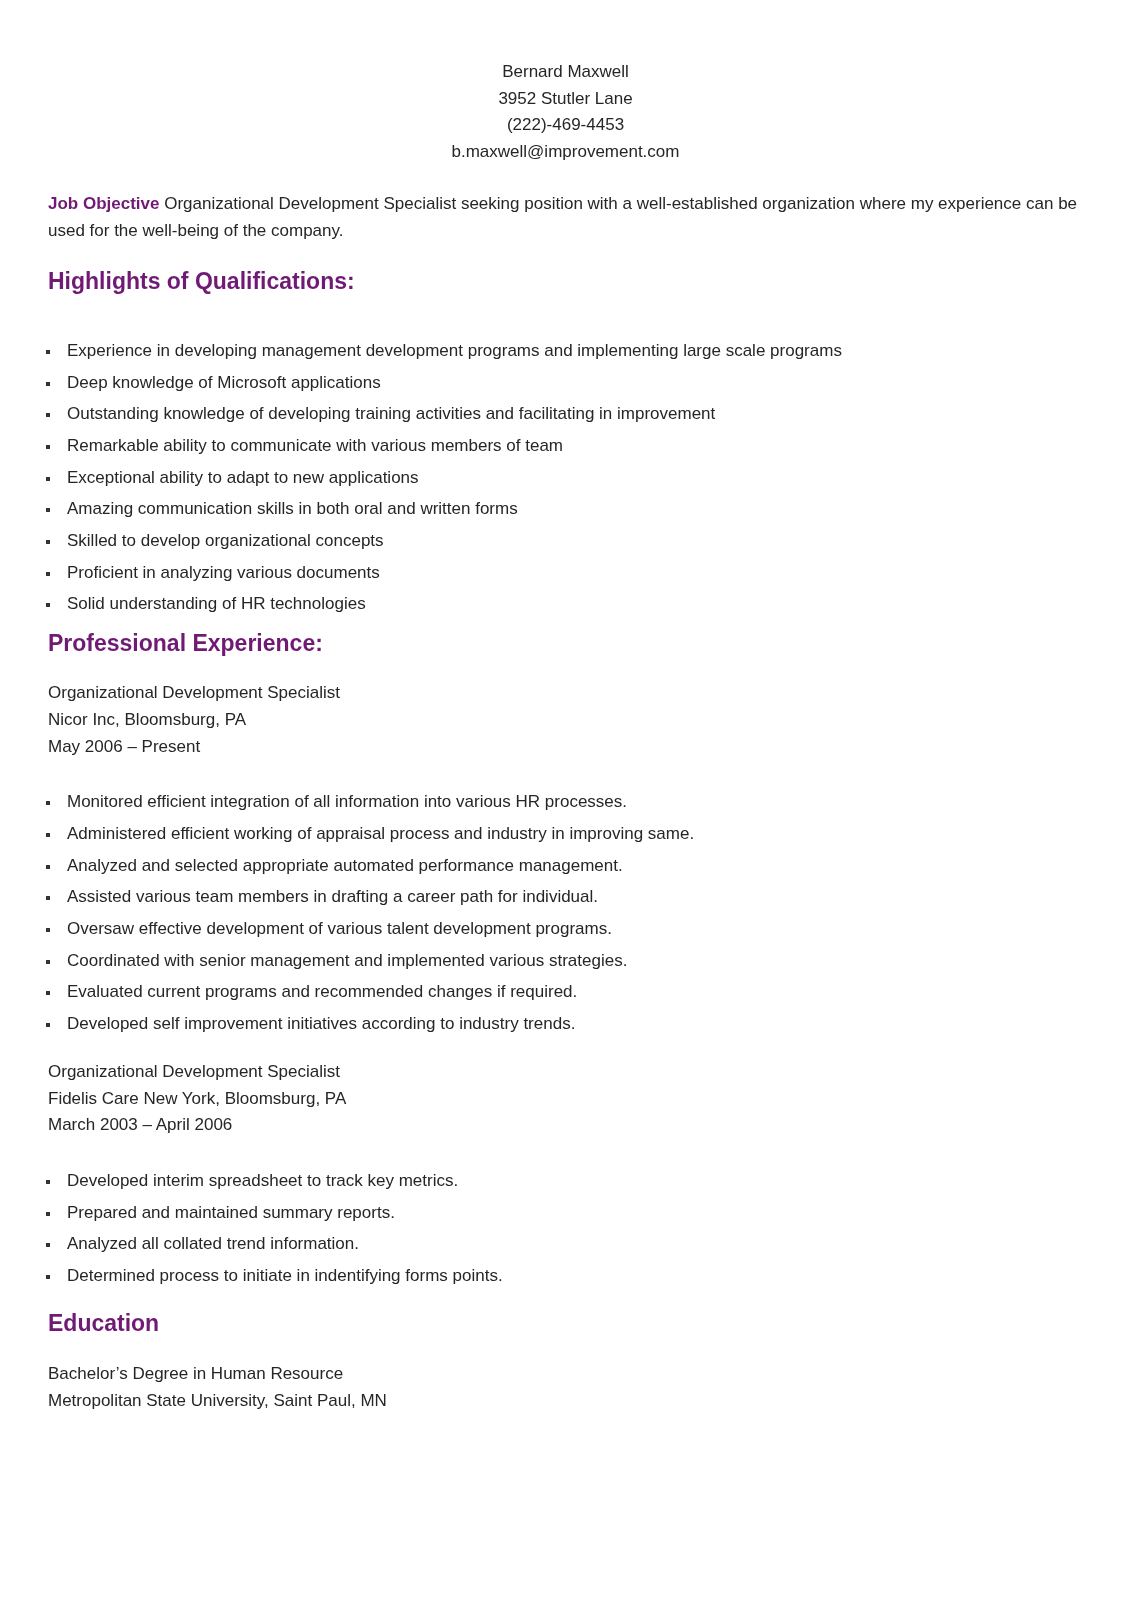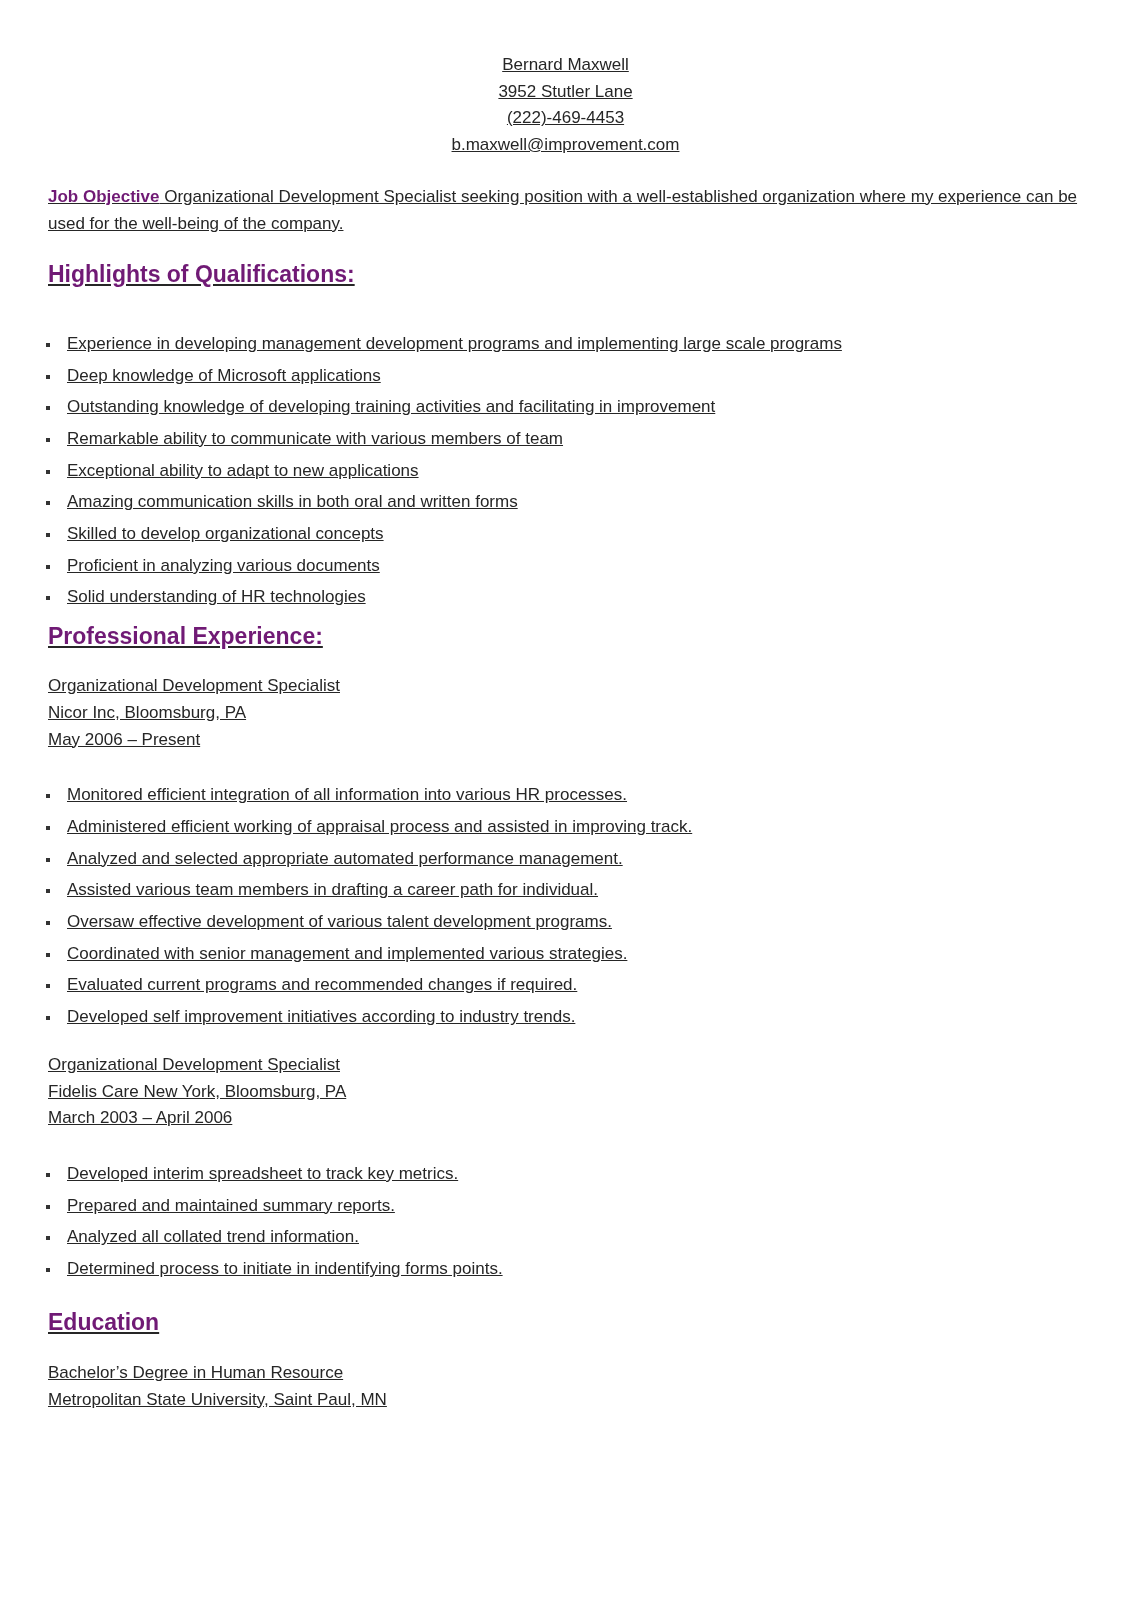--- a/index.html
+++ b/index.html
@@ -5,21 +5,21 @@
     html, body { margin: 0; padding: 0; background: #ffffff; }
     body {
       width: 1131px;
       height: 1600px;
       position: relative;
       font-family: "Liberation Sans", sans-serif;
       font-size: 17px;
       color: #262626;
       overflow: hidden;
     }
-    .page { position: absolute; left: 48px; top: 0; width: 1050px; text-decoration: underline; }
+    .page { position: absolute; left: 48px; top: 7px; width: 1050px; }
     .header { text-align: center; margin-top: 52px; line-height: 26.7px; width: 1035px; }
     .header div { margin: 0; }
     p { margin: 0; }
     .objective { margin-top: 24px; line-height: 27px; }
     .objective b, h2 { font-weight: bold; color: #701a75; }
     h2 { font-size: 23px; margin: 0; line-height: 27px; }
     .h-qual { margin-top: 24px; }
     ul { list-style: none; margin: 0; padding: 0; }
     ul li { position: relative; padding-left: 19px; line-height: 31.7px; }
     ul li::before {
@@ -30,21 +30,21 @@
       width: 4px;
       height: 4px;
       background: #333;
     }
     .list-qual { margin-top: 40px; }
     .h-exp { margin-top: 10px; }
     .job { line-height: 26.7px; }
     .job1 { margin-top: 23px; }
     .list-job { margin-top: 26px; }
     .job2 { margin-top: 19px; }
-    .h-edu { margin-top: 24px; }
+    .h-edu { margin-top: 18px; }
     .edu { margin-top: 24px; line-height: 26.7px; }
   </style>
 </head>
 <body>
 
 <div class="page">
 
   <div class="header">
     <div>Bernard Maxwell</div>
     <div>3952 Stutler Lane</div>
@@ -69,21 +69,21 @@
 
   <h2 class="h-exp">Professional Experience:</h2>
 
   <div class="job job1">
     <div>Organizational Development Specialist</div>
     <div>Nicor Inc, Bloomsburg, PA</div>
     <div>May 2006 – Present</div>
   </div>
   <ul class="list-job">
     <li>Monitored efficient integration of all information into various HR processes.</li>
-    <li>Administered efficient working of appraisal process and assisted in improving track.</li>
+    <li>Administered efficient working of appraisal process and industry in improving same.</li>
     <li>Analyzed and selected appropriate automated performance management.</li>
     <li>Assisted various team members in drafting a career path for individual.</li>
     <li>Oversaw effective development of various talent development programs.</li>
     <li>Coordinated with senior management and implemented various strategies.</li>
     <li>Evaluated current programs and recommended changes if required.</li>
     <li>Developed self improvement initiatives according to industry trends.</li>
   </ul>
 
   <div class="job job2">
     <div>Organizational Development Specialist</div>

